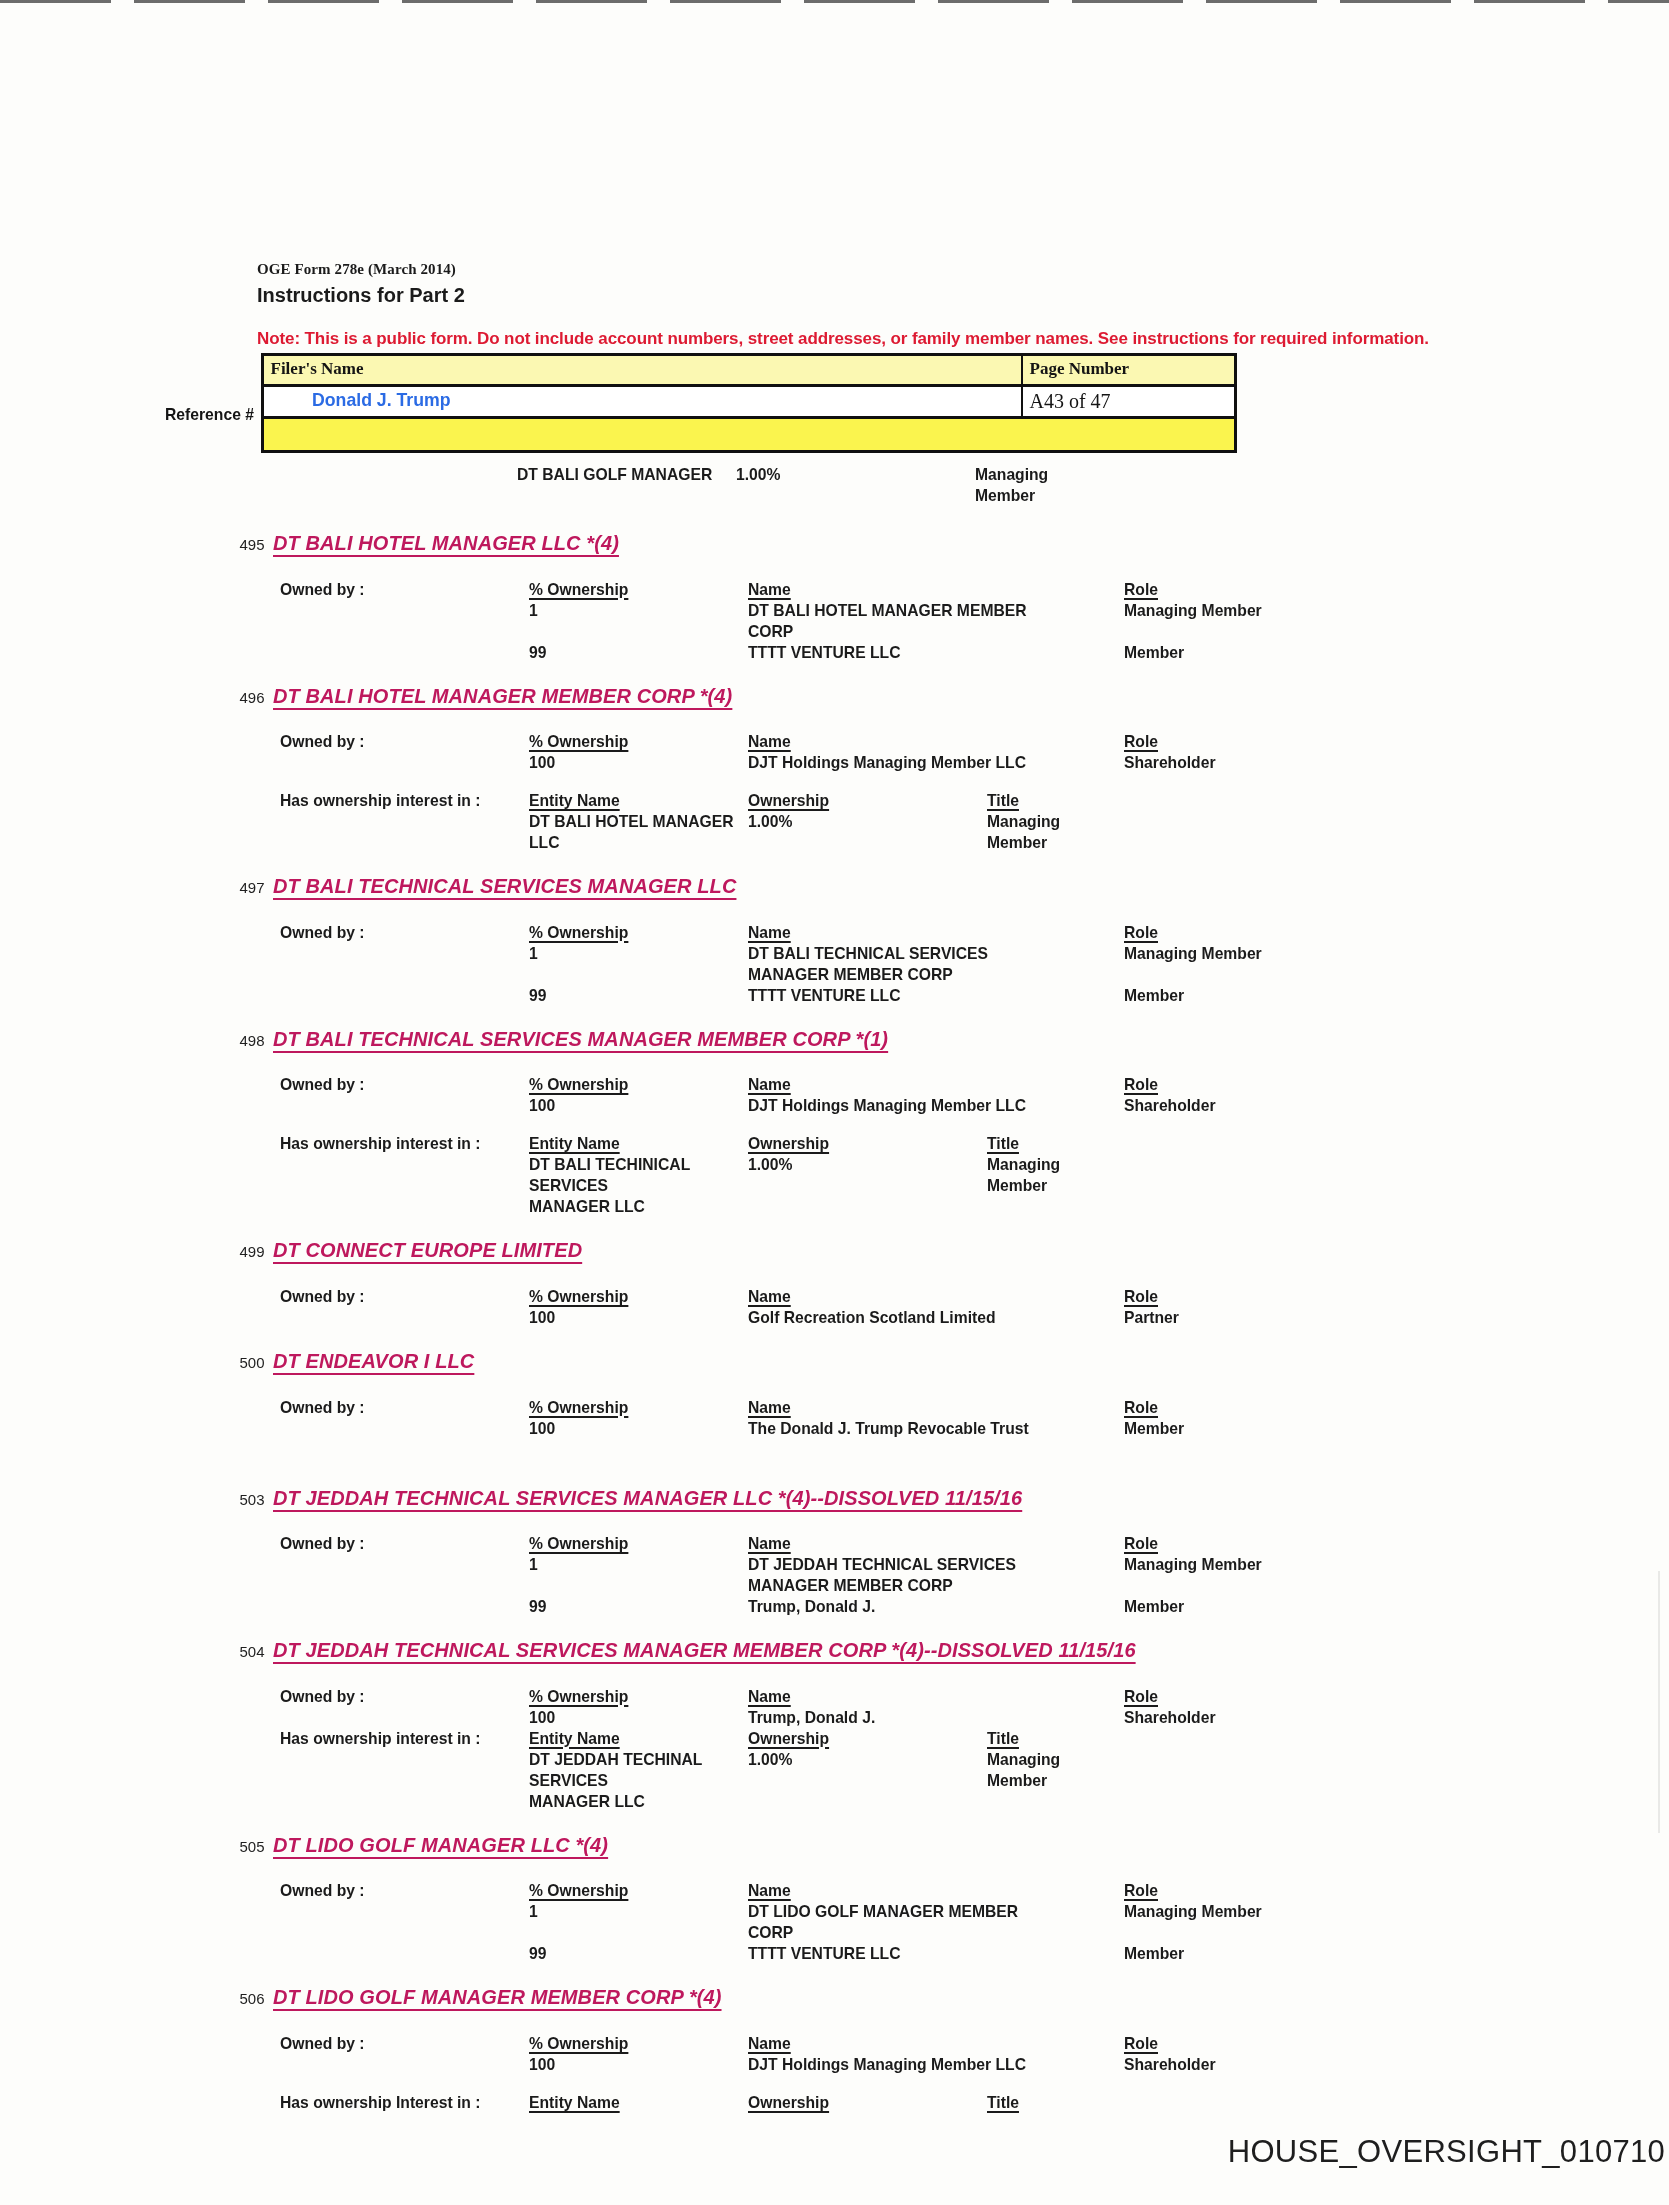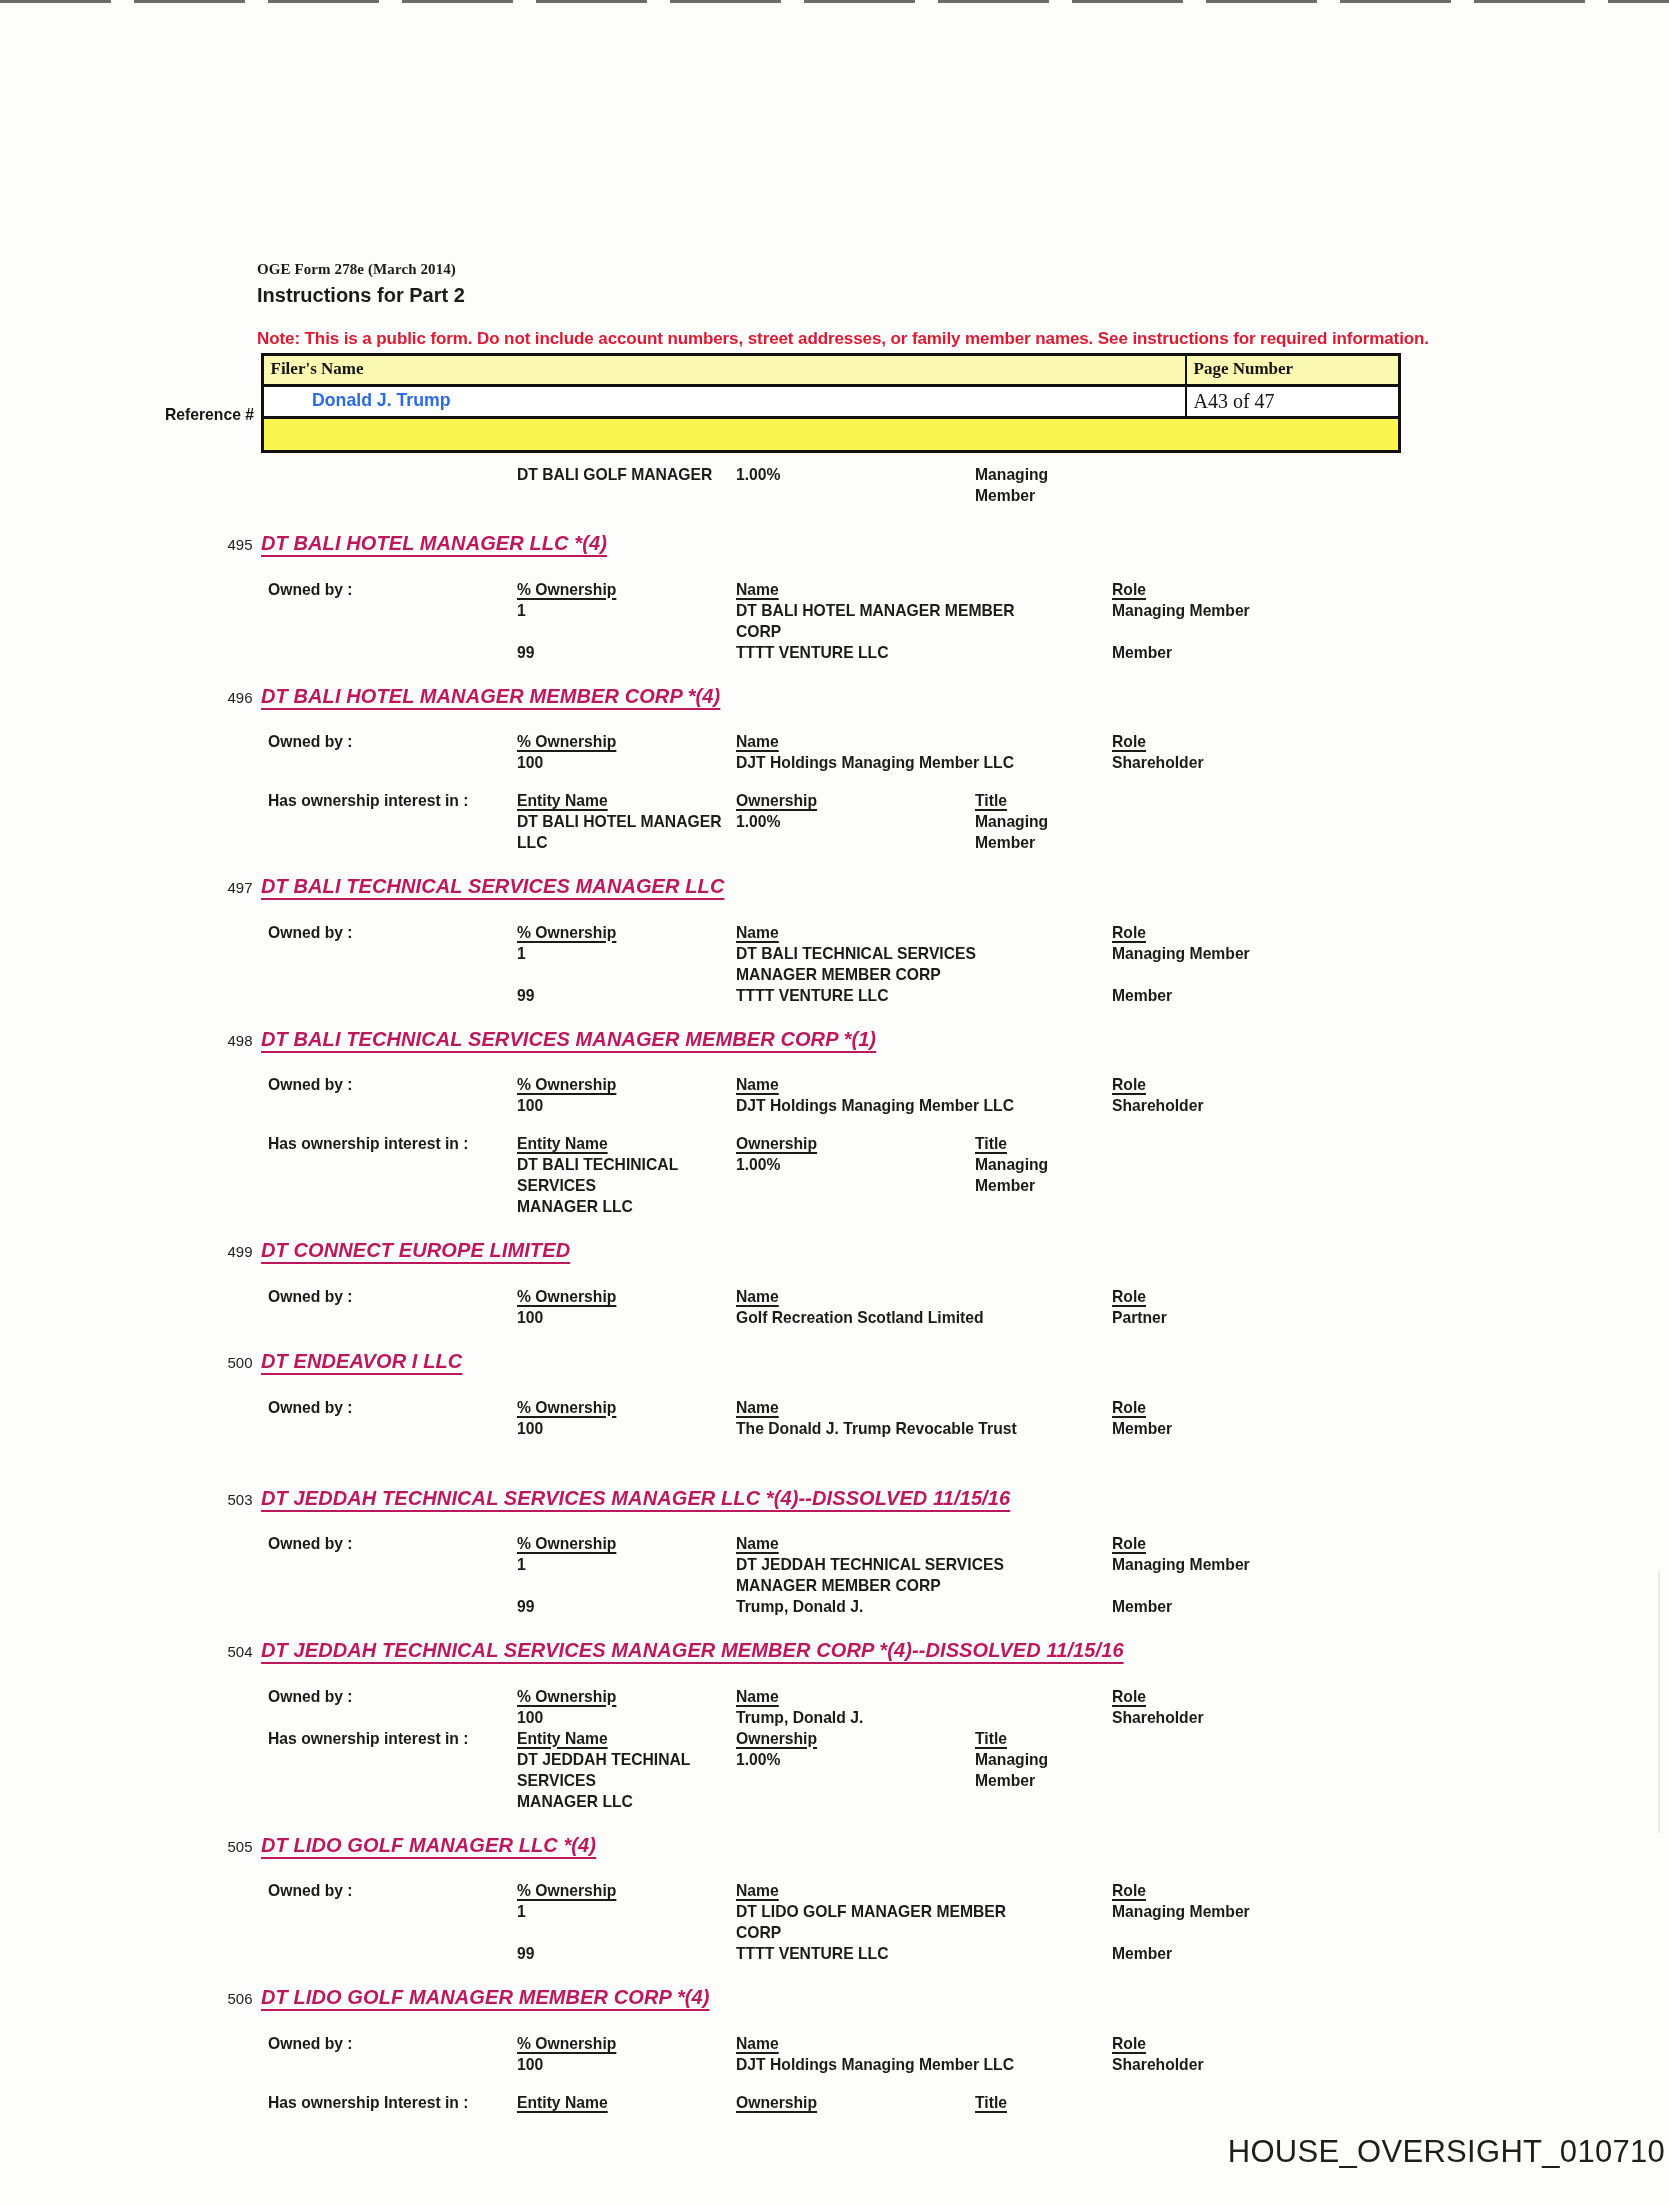--- a/index.html
+++ b/index.html
@@ -37,21 +37,21 @@
   }
   .note{
     margin-left:257px; margin-top:22px;
     font-size:17px; font-weight:700; line-height:19.6px;
     color:#dd1a32; letter-spacing:-0.1px;
   }
 
   
   .filer-table{
     margin-left:261px; margin-top:3.9px;
-    width:1140px;
+    width:976px;
     border:3.9px solid #101010;
     box-sizing:border-box;
   }
   .ft-row{ display:flex; box-sizing:border-box; }
   .ft-row1{ background:#fbf8b2; height:31px; border-bottom:3.9px solid #101010; }
   .ft-row2{ background:#ffffff; height:32px; border-bottom:3.3px solid #101010; }
   .ft-row3{ background:#faf44e; height:31px; }
   .ft-left{ flex:1; border-right:2px solid #101010; padding:3.3px 0 0 6.5px; box-sizing:border-box; }
   .ft-right{ width:211px; padding:3.3px 0 0 6.5px; box-sizing:border-box; }
   .ft-label{ font-family:"Liberation Serif", serif; font-size:17px; font-weight:600; color:#141414; }
@@ -77,21 +77,21 @@
   .hdr .u{
     text-decoration:underline;
     text-decoration-thickness:1.6px;
     text-underline-offset:3.3px;
   }
   .blk-label{ font-weight:700; }
 
   .carryover{ margin-top:11px; }
 
   .sections{ margin-top:26px; }
-  .section{ margin-bottom:22px; }
+  .section{ margin-bottom:22px;padding-left:12px; }
   .section.extra-gap{ margin-top:48px; }
 
   .section-heading-row{ display:flex; align-items:baseline; margin-bottom:23.6px; }
   .section-number{
     width:261px; box-sizing:border-box; text-align:right; padding-right:8.5px;
     font-size:15px; font-weight:400; color:#1f1f1f; flex:0 0 auto;
   }
   .section-heading{
     font-size:20px; font-weight:700; font-style:italic; color:#be185d;
     text-decoration:underline; text-decoration-thickness:2px; text-underline-offset:4.6px;

